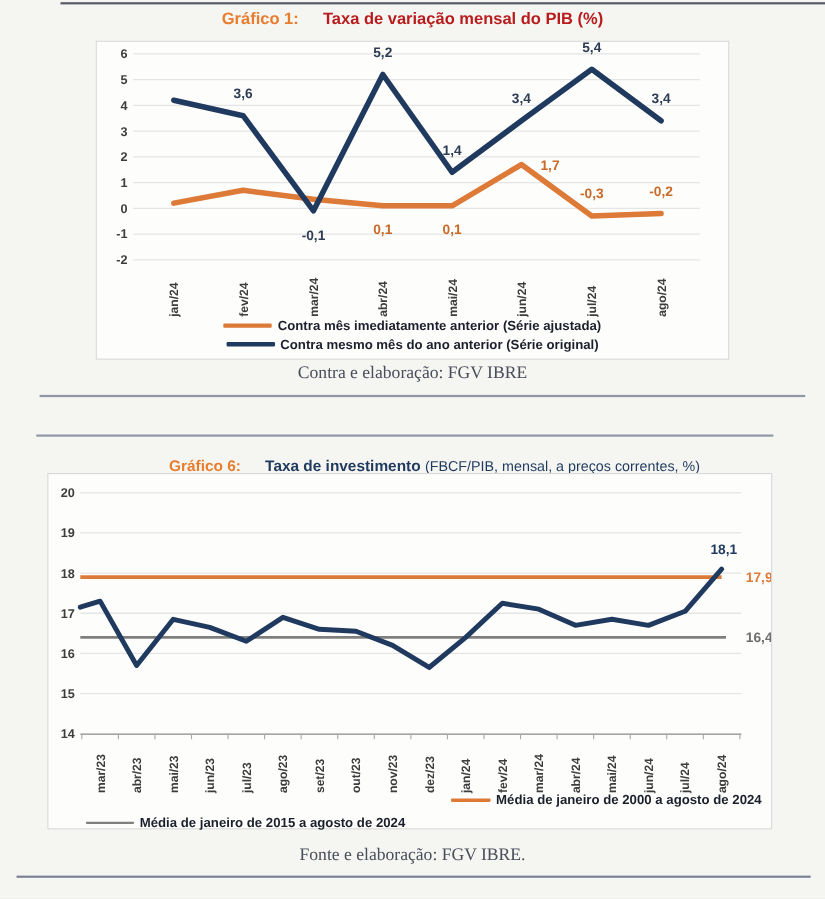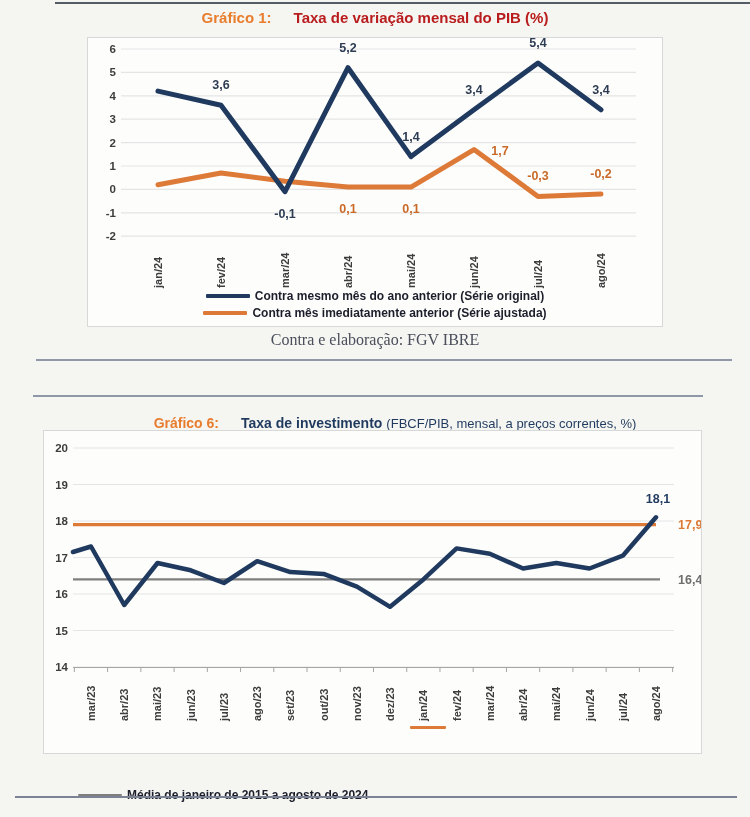--- a/index.html
+++ b/index.html
@@ -25,21 +25,21 @@
   .legend1{position:absolute;left:0;top:249px;width:100%;display:flex;flex-direction:column;align-items:center;}
   .legend-row{display:flex;align-items:center;height:17px;}
   .dash{display:inline-block;border-radius:1px;margin-right:5px;}
   .dash-navy{width:44px;height:4px;}
   .dash-orange{width:44px;height:4px;}
   .dash-gray{width:44px;height:2px;}
   .legend-label{font-size:12px;font-weight:bold;color:#1c1f2b;white-space:nowrap;}
   .legend2-item{position:absolute;display:flex;align-items:center;height:16px;}
   .l2-s0{left:34px;top:288px;}
   .l2-s1{left:366px;top:288px;}
-  .l2-s2{left:34px;top:309px;margin-top:47px;}
+  .l2-s2{left:34px;top:309px;}
   .l2-s1 .dash-orange{width:36px;height:3px;}
   .source{
     position:absolute;left:0;width:100%;text-align:center;
     font-family:"Liberation Serif", serif;font-size:16px;color:#4a4d5a;
   }
   .source1{top:331px;}
   .source2{top:769px;}
   .sep{position:absolute;height:2px;background:#9098a8;}
   .sep1{left:36px;top:359px;width:696px;}
   .sep2{left:33px;top:395px;width:670px;}
@@ -96,26 +96,26 @@
         <text x="137" y="250" font-family="&quot;Liberation Sans&quot;, sans-serif" text-anchor="start" font-size="11" font-weight="bold" fill="#3d3d3d" transform="rotate(-90 137 250)">fev/24</text>
         <text x="201" y="250" font-family="&quot;Liberation Sans&quot;, sans-serif" text-anchor="start" font-size="11" font-weight="bold" fill="#3d3d3d" transform="rotate(-90 201 250)">mar/24</text>
         <text x="264" y="250" font-family="&quot;Liberation Sans&quot;, sans-serif" text-anchor="start" font-size="11" font-weight="bold" fill="#3d3d3d" transform="rotate(-90 264 250)">abr/24</text>
         <text x="327" y="250" font-family="&quot;Liberation Sans&quot;, sans-serif" text-anchor="start" font-size="11" font-weight="bold" fill="#3d3d3d" transform="rotate(-90 327 250)">mai/24</text>
         <text x="390" y="250" font-family="&quot;Liberation Sans&quot;, sans-serif" text-anchor="start" font-size="11" font-weight="bold" fill="#3d3d3d" transform="rotate(-90 390 250)">jun/24</text>
         <text x="454" y="250" font-family="&quot;Liberation Sans&quot;, sans-serif" text-anchor="start" font-size="11" font-weight="bold" fill="#3d3d3d" transform="rotate(-90 454 250)">jul/24</text>
         <text x="517" y="250" font-family="&quot;Liberation Sans&quot;, sans-serif" text-anchor="start" font-size="11" font-weight="bold" fill="#3d3d3d" transform="rotate(-90 517 250)">ago/24</text>
       </svg>
     <div class="legend1">
       <div class="legend-row">
+        <span class="dash dash-orange" style="background: rgb(221, 122, 56);"></span>
+        <span class="legend-label">Contra mês imediatamente anterior (Série ajustada)</span>
+      </div>
+      <div class="legend-row">
         <span class="dash dash-navy" style="background: rgb(31, 58, 94);"></span>
         <span class="legend-label">Contra mesmo mês do ano anterior (Série original)</span>
-      </div>
-      <div class="legend-row">
-        <span class="dash dash-orange" style="background: rgb(221, 122, 56);"></span>
-        <span class="legend-label">Contra mês imediatamente anterior (Série ajustada)</span>
       </div>
     </div>
   </div>
 
   <div class="source source1">Contra e elaboração: FGV IBRE</div>
 
   <div class="sep sep1"></div>
   <div class="sep sep2"></div>
 
   <div class="chart-title t2">
@@ -180,23 +180,25 @@
         <text x="416.585" y="290" font-family="&quot;Liberation Sans&quot;, sans-serif" text-anchor="start" font-size="11" font-weight="bold" fill="#3d3d3d" transform="rotate(-90 416.585 290)">fev/24</text>
         <text x="449.82" y="290" font-family="&quot;Liberation Sans&quot;, sans-serif" text-anchor="start" font-size="11" font-weight="bold" fill="#3d3d3d" transform="rotate(-90 449.82 290)">mar/24</text>
         <text x="483.055" y="290" font-family="&quot;Liberation Sans&quot;, sans-serif" text-anchor="start" font-size="11" font-weight="bold" fill="#3d3d3d" transform="rotate(-90 483.055 290)">abr/24</text>
         <text x="516.29" y="290" font-family="&quot;Liberation Sans&quot;, sans-serif" text-anchor="start" font-size="11" font-weight="bold" fill="#3d3d3d" transform="rotate(-90 516.29 290)">mai/24</text>
         <text x="549.525" y="290" font-family="&quot;Liberation Sans&quot;, sans-serif" text-anchor="start" font-size="11" font-weight="bold" fill="#3d3d3d" transform="rotate(-90 549.525 290)">jun/24</text>
         <text x="582.76" y="290" font-family="&quot;Liberation Sans&quot;, sans-serif" text-anchor="start" font-size="11" font-weight="bold" fill="#3d3d3d" transform="rotate(-90 582.76 290)">jul/24</text>
         <text x="615.995" y="290" font-family="&quot;Liberation Sans&quot;, sans-serif" text-anchor="start" font-size="11" font-weight="bold" fill="#3d3d3d" transform="rotate(-90 615.995 290)">ago/24</text>
       </svg>
     <div class="legend2-item l2-s1">
       <span class="dash dash-orange" style="background: rgb(221, 122, 56);"></span>
+      <span class="legend-label">Média de janeiro de 2000 a agosto de 2024</span>
     </div>
     <div class="legend2-item l2-s2">
       <span class="dash dash-gray" style="background: rgb(127, 127, 127);"></span>
       <span class="legend-label">Média de janeiro de 2015 a agosto de 2024</span>
     </div>
   </div>
 
+  <div class="source source2">Fonte e elaboração: FGV IBRE.</div>
 
   <div class="bottom-rule"></div>
 
 </div>
 
 </body></html>

